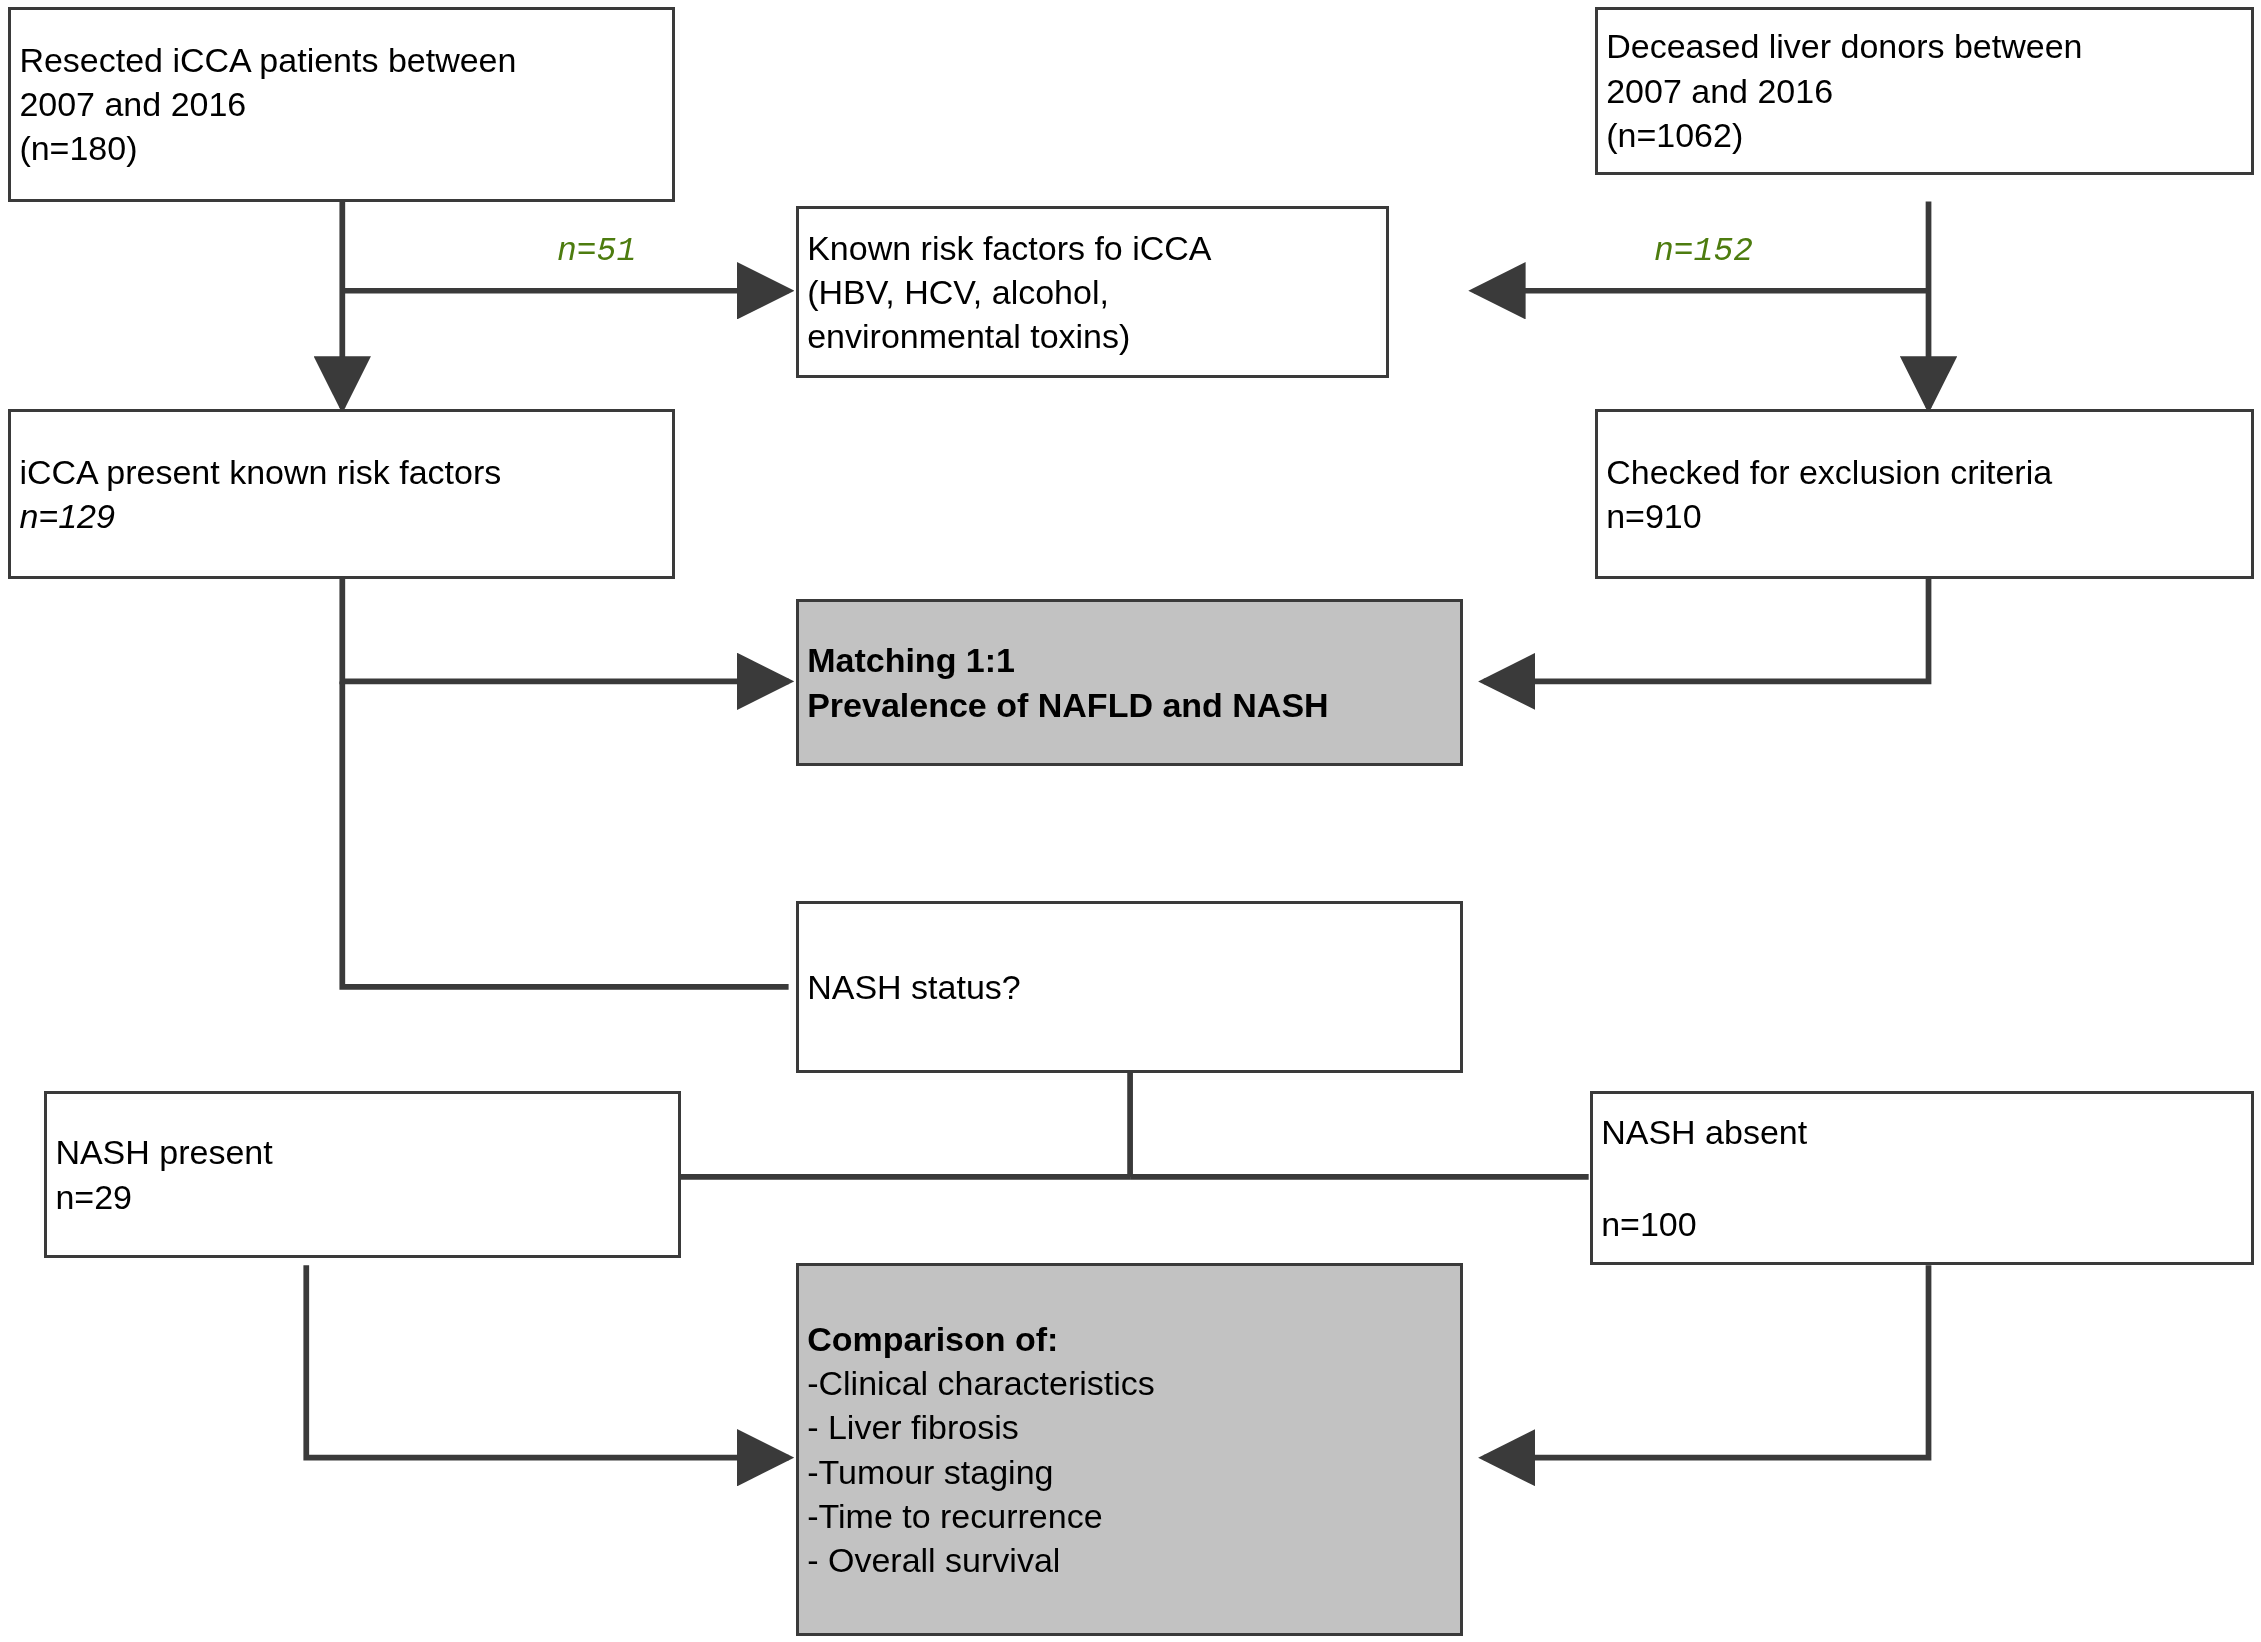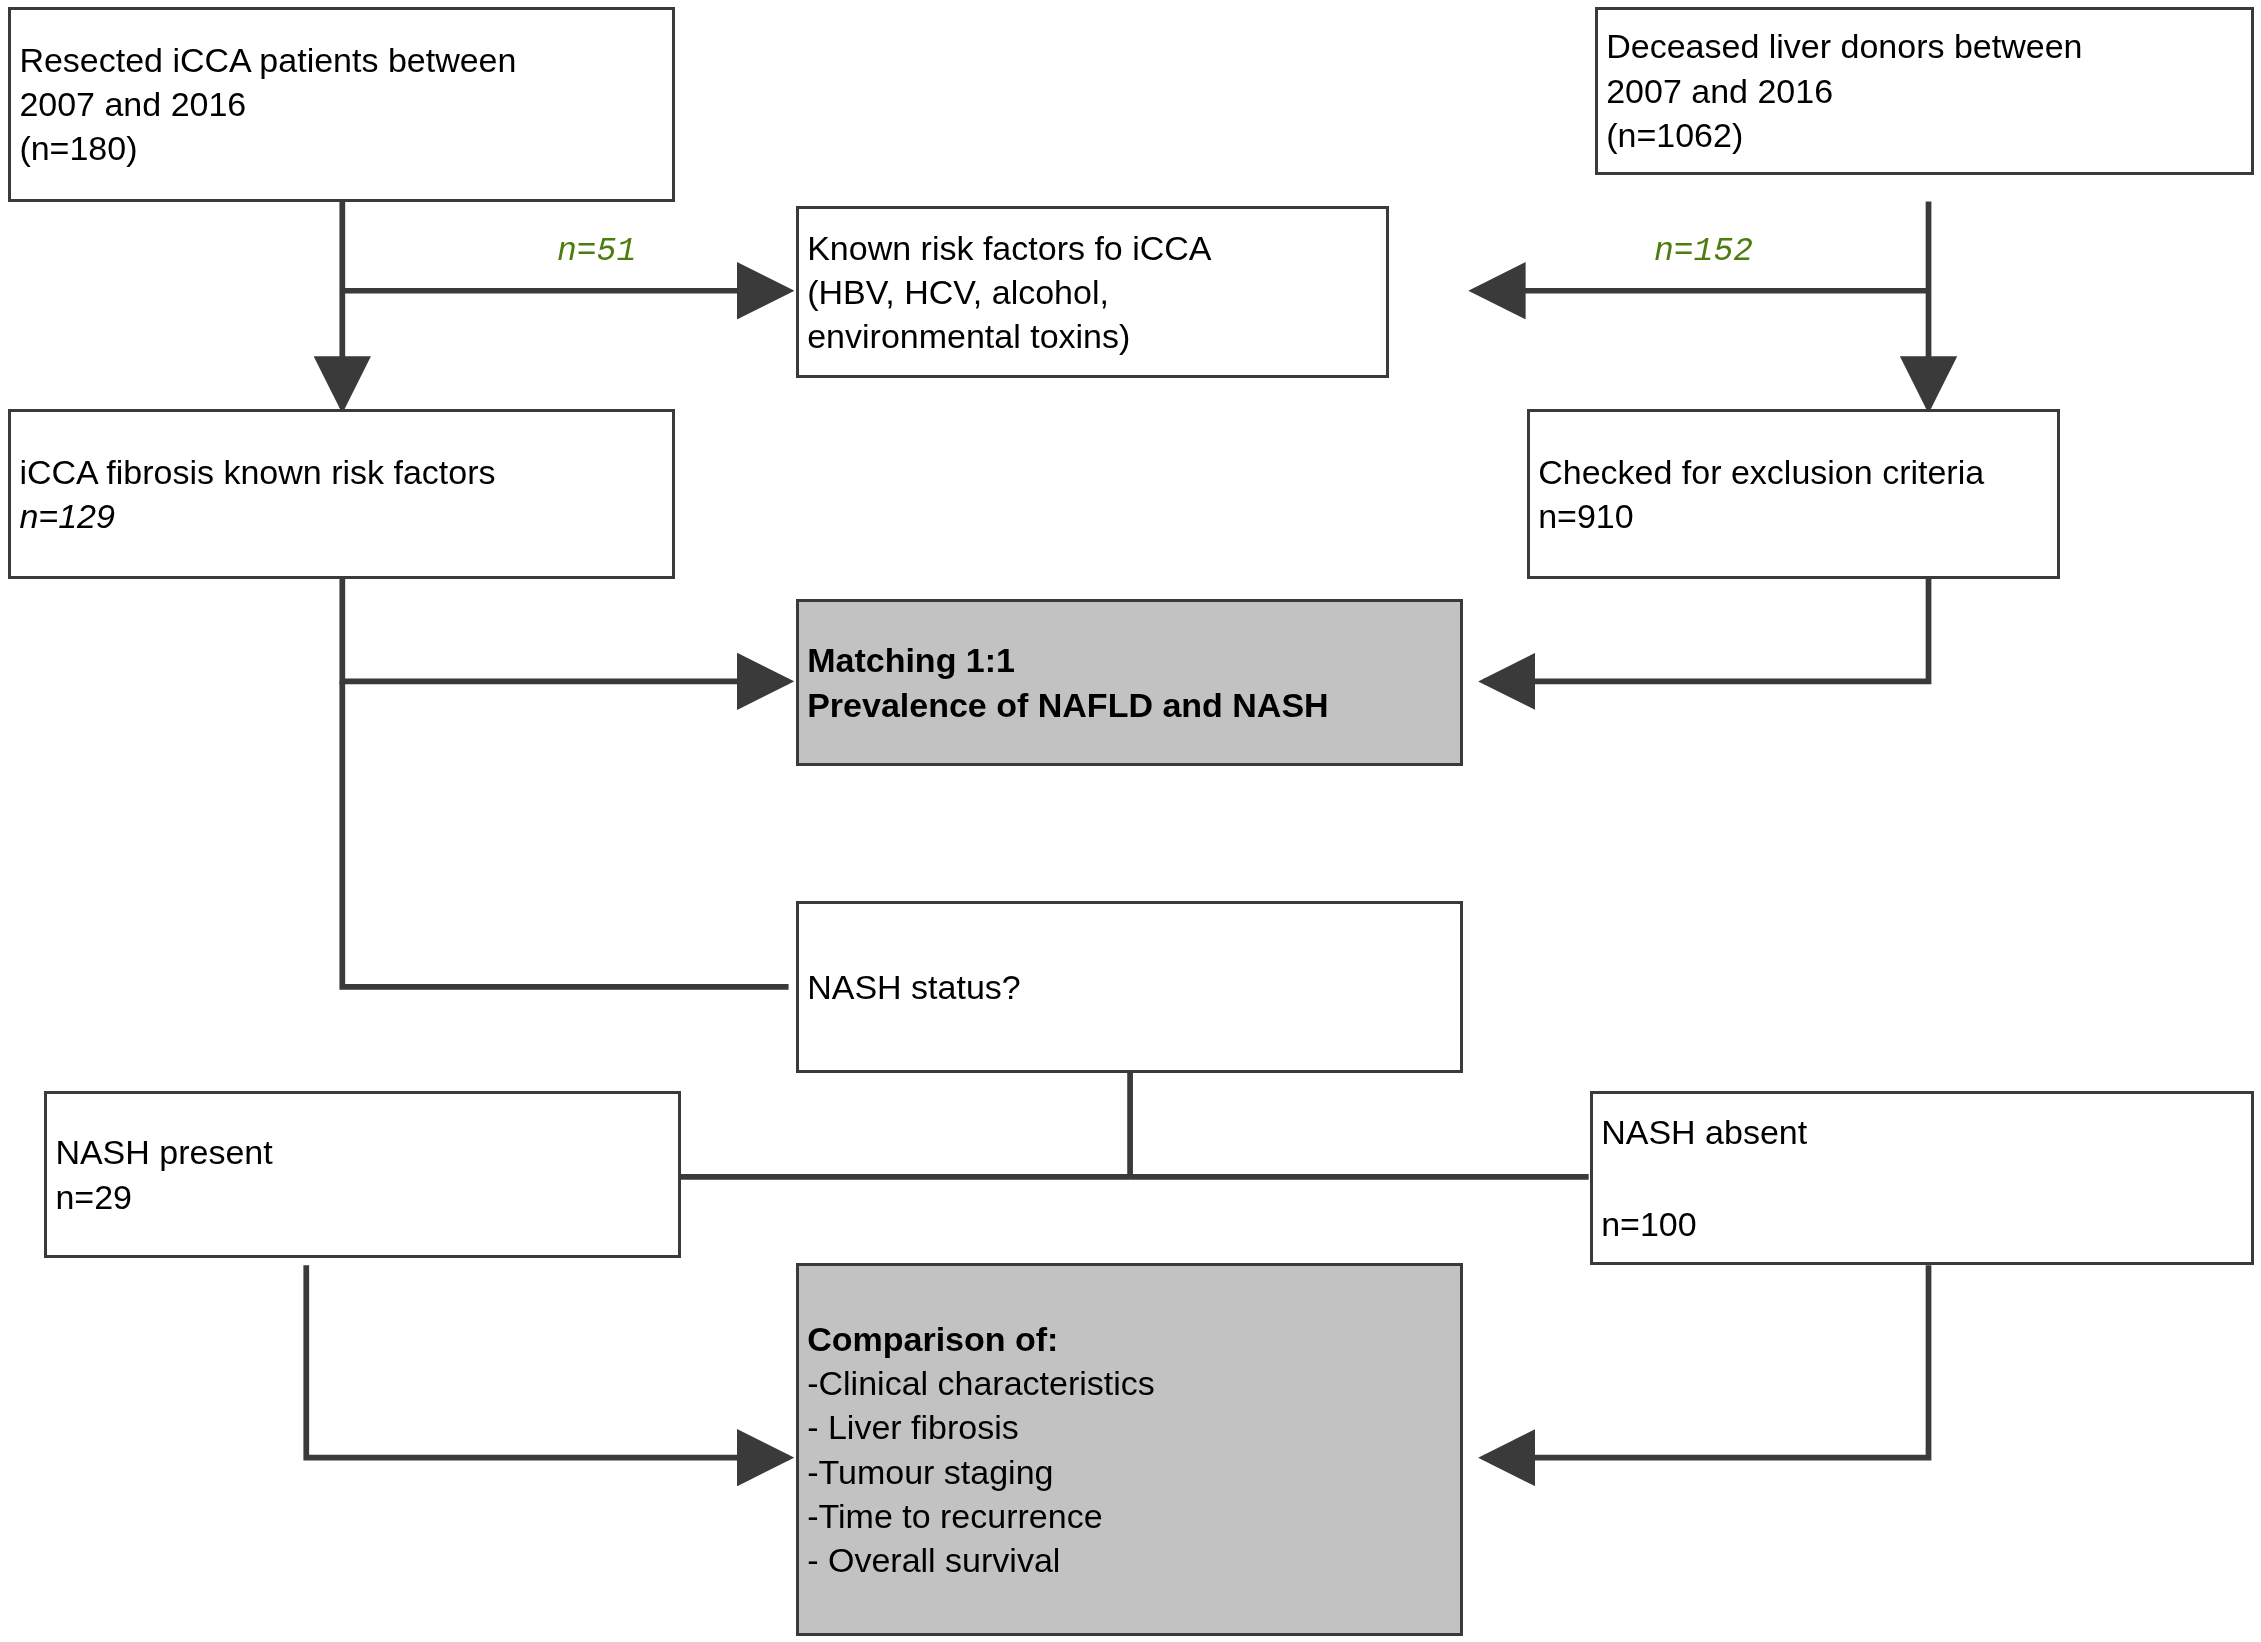--- a/index.html
+++ b/index.html
@@ -120,25 +120,25 @@
     <span class="line">(n=1062)</span>
   </div>
 
   <div class="node" style="left:796px; top:206px; width:593px; height:172px;">
     <span class="line">Known risk factors fo iCCA</span>
     <span class="line">(HBV, HCV, alcohol,</span>
     <span class="line">environmental toxins)</span>
   </div>
 
   <div class="node" style="left:8.2px; top:409px; width:667px; height:170px;">
-    <span class="line">iCCA fibrosis known risk factors</span>
+    <span class="line">iCCA present known risk factors</span>
     <span class="line ital">n=129</span>
   </div>
 
-  <div class="node" style="left:1527px; top:409px; width:533px; height:170px;">
+  <div class="node" style="left:1595px; top:409px; width:659px; height:170px;">
     <span class="line">Checked for exclusion criteria</span>
     <span class="line">n=910</span>
   </div>
 
   <div class="node gray bold" style="left:796px; top:599px; width:667px; height:167px;">
     <span class="line">Matching 1:1</span>
     <span class="line">Prevalence of NAFLD and NASH</span>
   </div>
 
   <div class="node" style="left:796px; top:901px; width:667px; height:172px;">

